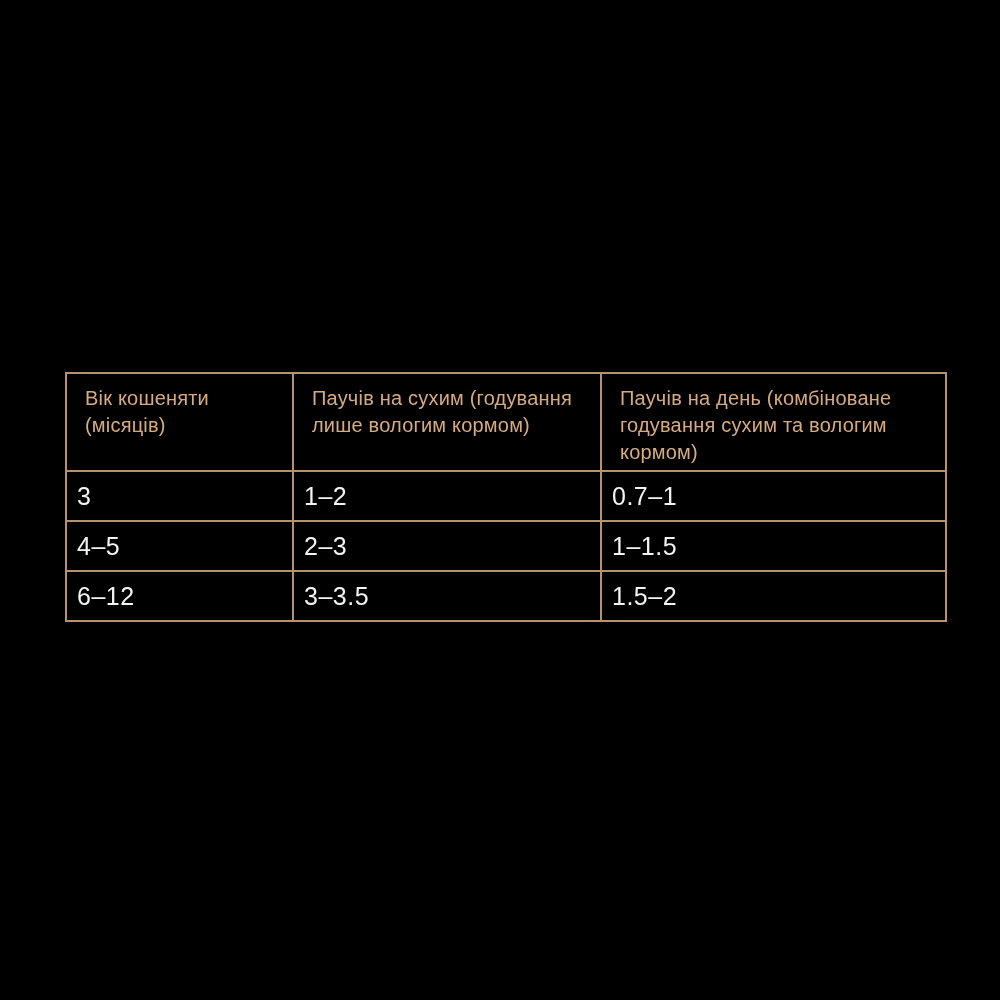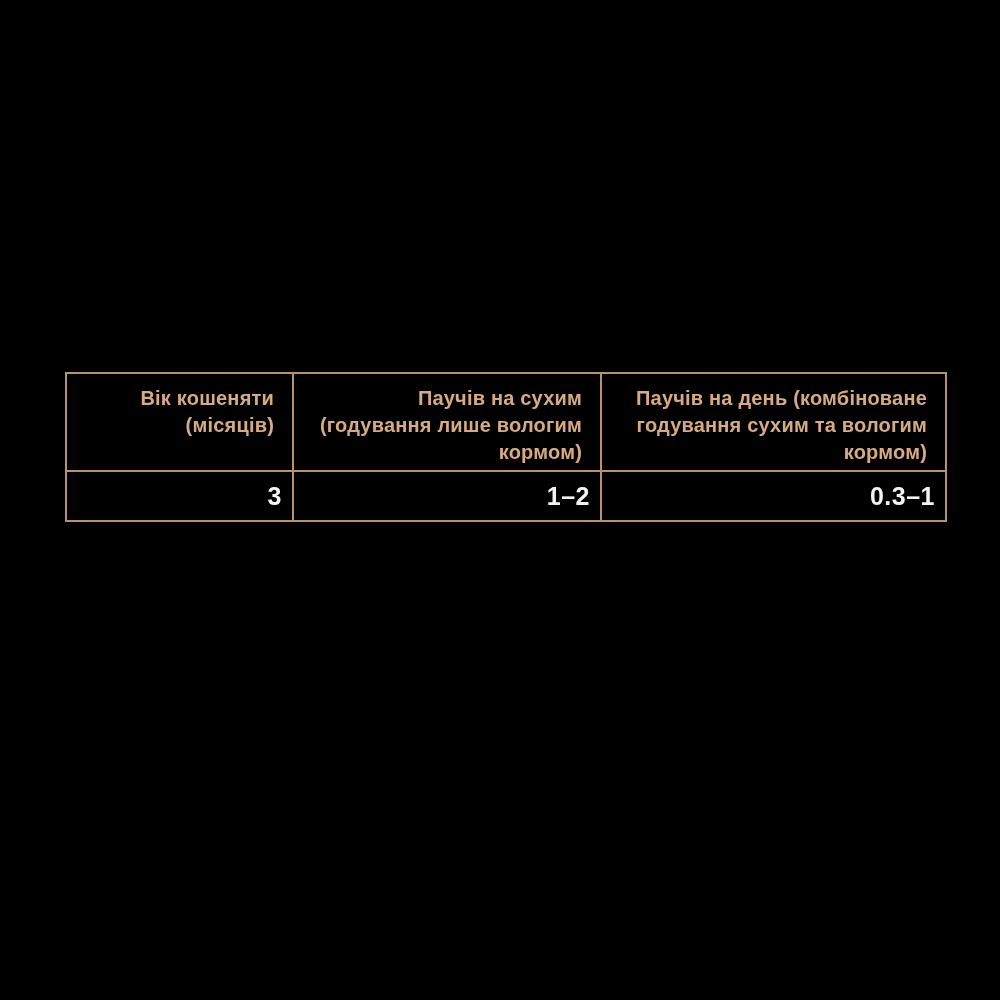--- a/index.html
+++ b/index.html
@@ -23,22 +23,22 @@
     border-collapse: collapse;
     table-layout: fixed;
     background: #000000;
   }
   table.feeding col.c1 { width: 227px; }
   table.feeding col.c2 { width: 308px; }
   table.feeding col.c3 { width: 345px; }
   table.feeding th,
   table.feeding td {
     border: 2px solid #b6926d;
-    text-align: right;
-    font-weight: 700;
+    text-align: left;
+    font-weight: 400;
     background: #000000;
   }
   table.feeding thead tr { height: 98px; }
   table.feeding th {
     vertical-align: top;
     padding: 11px 18px 0 18px;
     color: #d7ab82;
     font-size: 20px;
     line-height: 27px;
     letter-spacing: 0.2px;
@@ -67,17 +67,27 @@
       <tr>
         <th>Вік кошеняти (місяців)</th>
         <th>Паучів на сухим (годування лише вологим кормом)</th>
         <th>Паучів на день (комбіноване годування сухим та вологим кормом)</th>
       </tr>
     </thead>
     <tbody>
       <tr>
         <td>3</td>
         <td>1–2</td>
-        <td>0.3–1</td>
+        <td>0.7–1</td>
+      </tr>
+      <tr>
+        <td>4–5</td>
+        <td>2–3</td>
+        <td>1–1.5</td>
+      </tr>
+      <tr>
+        <td>6–12</td>
+        <td>3–3.5</td>
+        <td>1.5–2</td>
       </tr>
     </tbody>
   </table>
 </div>
 
 </body></html>

